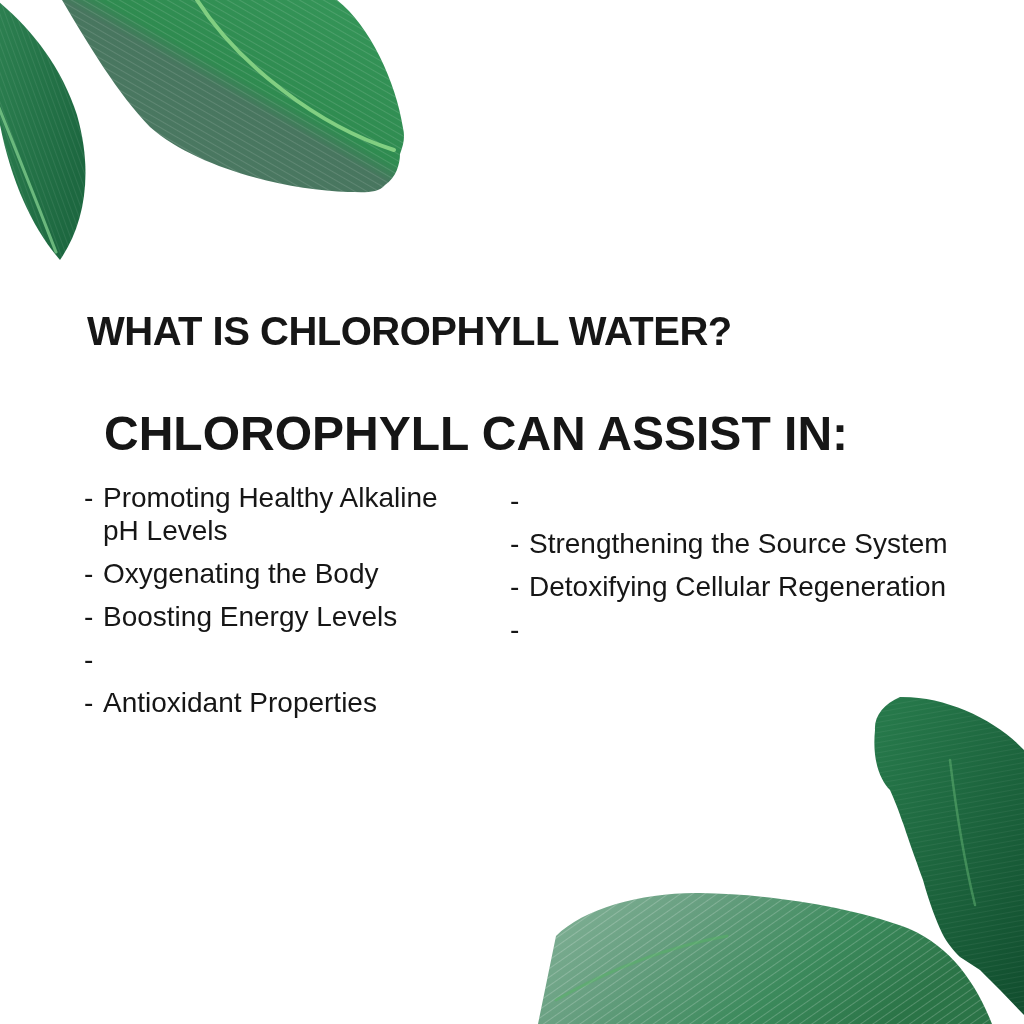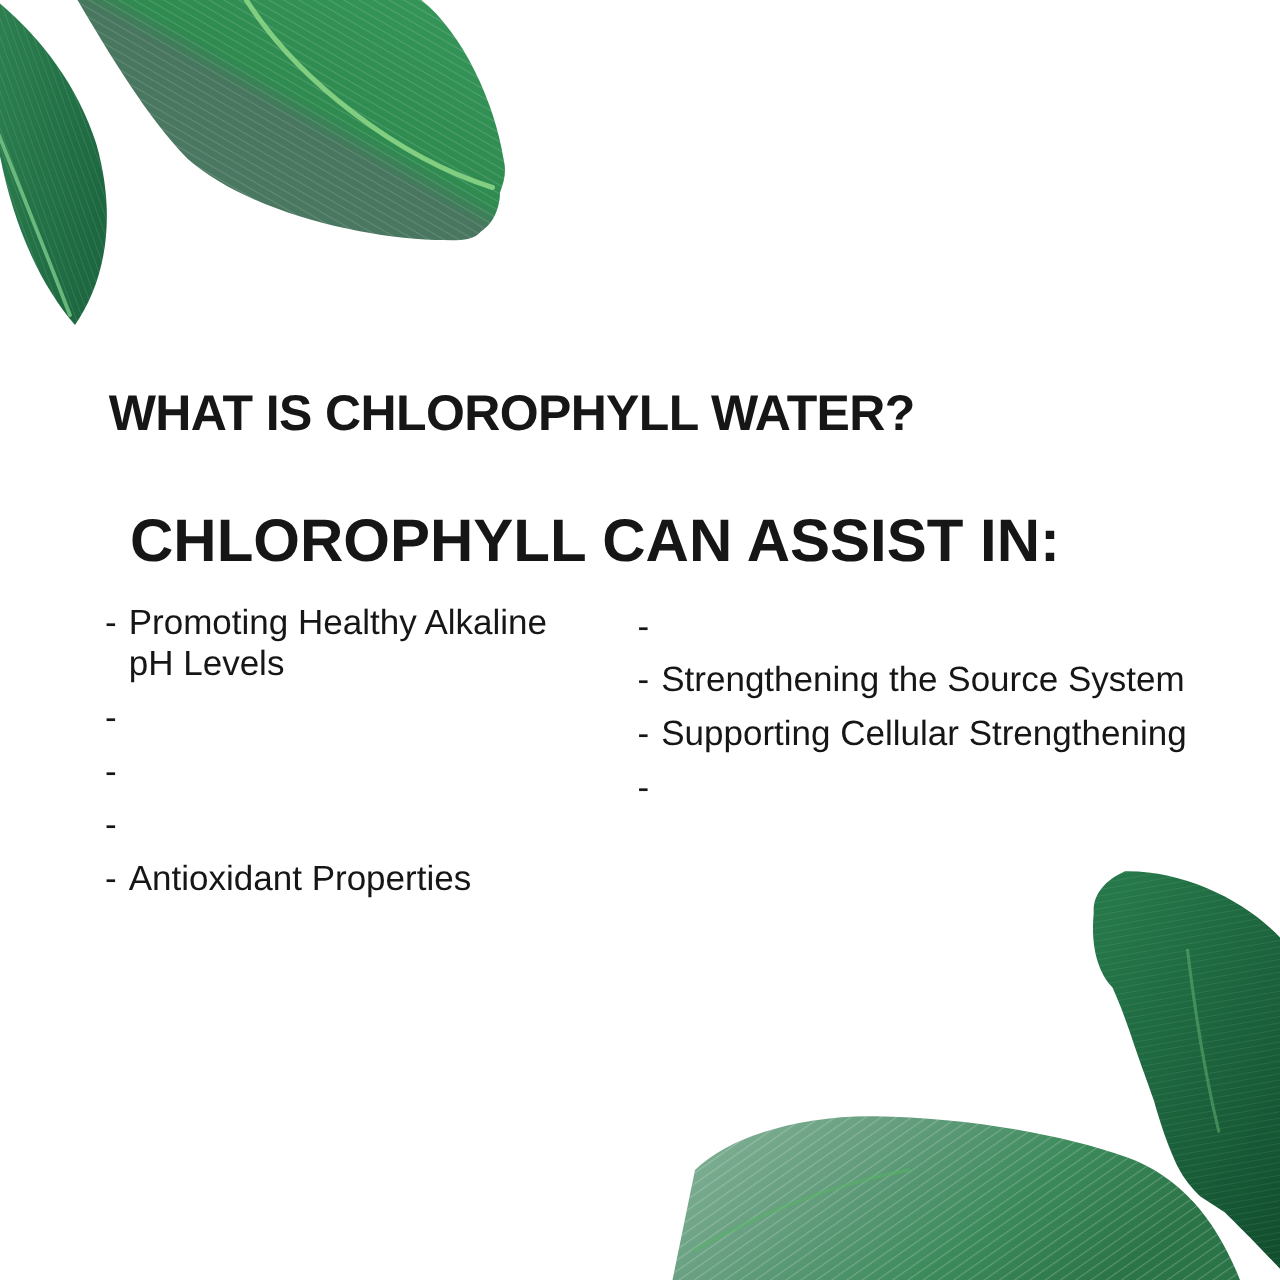--- a/index.html
+++ b/index.html
@@ -118,24 +118,26 @@
 <div class="col col-left">
 
     <div class="item">
       <span class="dash">-</span>
       <span class="txt">Promoting Healthy Alkaline
 pH Levels</span>
     </div>
 
     <div class="item">
       <span class="dash">-</span>
+      <span class="txt">Oxygenating the Body</span>
     </div>
 
     <div class="item">
       <span class="dash">-</span>
+      <span class="txt">Boosting Energy Levels</span>
     </div>
 
     <div class="item">
       <span class="dash">-</span>
     </div>
 
     <div class="item">
       <span class="dash">-</span>
       <span class="txt">Antioxidant Properties</span>
     </div>
@@ -147,19 +149,19 @@
       <span class="dash">-</span>
     </div>
 
     <div class="item">
       <span class="dash">-</span>
       <span class="txt">Strengthening the Source System</span>
     </div>
 
     <div class="item">
       <span class="dash">-</span>
-      <span class="txt">Supporting Cellular Strengthening</span>
+      <span class="txt">Detoxifying Cellular Regeneration</span>
     </div>
 
     <div class="item">
       <span class="dash">-</span>
     </div>
   </div>
 
 </body></html>

